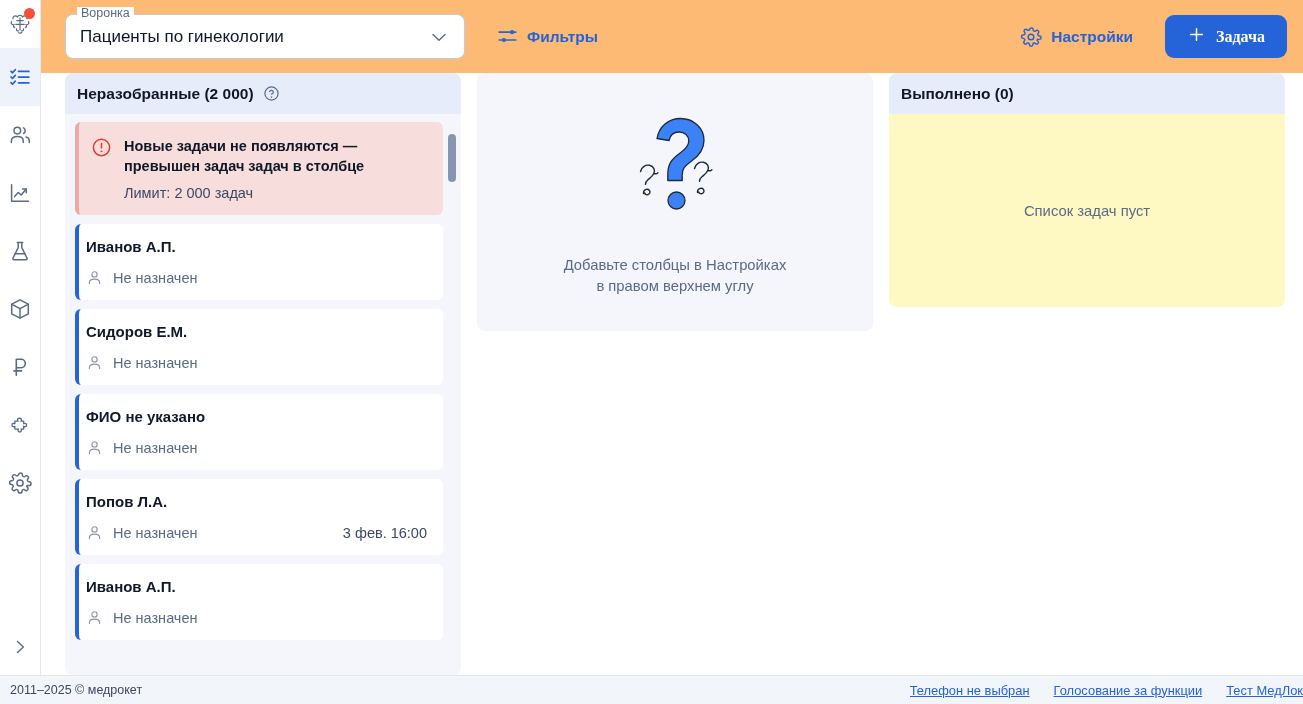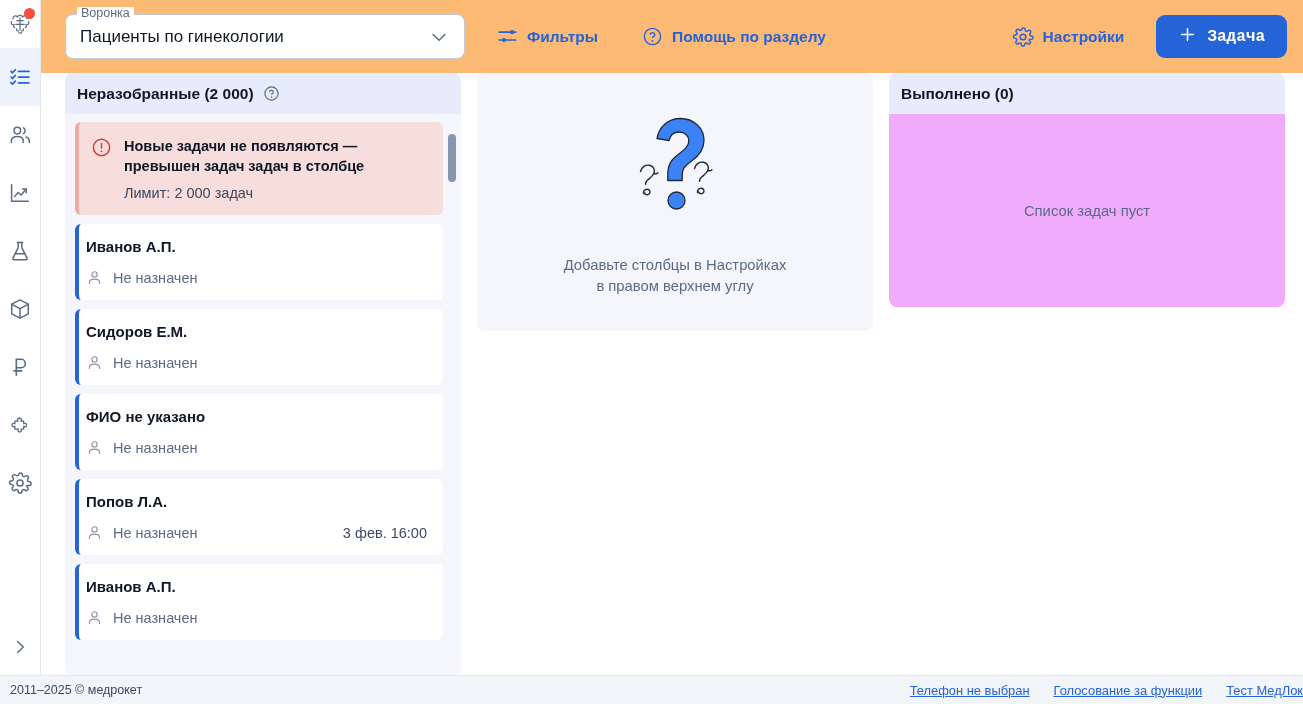--- a/index.html
+++ b/index.html
@@ -134,21 +134,21 @@
     justify-content: center;
     gap: 10px;
     background: #2563d9;
     color: #ffffff;
     border: none;
     border-radius: 9px;
     height: 43px;
     padding: 0 22px;
     font-size: 16px;
     font-weight: bold;
-    font-family: Liberation Mono, monospace;
+    font-family: Liberation Serif, serif;
     cursor: pointer;
   }
 
   
   .board {
     flex: 1 1 auto;
     display: flex;
     gap: 16px;
     padding: 0 18px 0 24px;
     min-height: 0;
@@ -267,21 +267,21 @@
     gap: 4px;
   }
   .empty-panel .qmark { margin-bottom: 20px; }
   .empty-text {
     font-size: 14.8px;
     color: #5b6b85;
     text-align: center;
     line-height: 1.45;
   }
   .col-empty-body {
-    background: #f0abfc;
+    background: #fef9c3;
     border-radius: 0 0 8px 8px;
     height: 193px;
     flex: 0 0 193px;
     display: flex;
     align-items: center;
     justify-content: center;
   }
   .empty-list-text { font-size: 14.8px; color: #5b6b85; }
 
   
@@ -426,30 +426,20 @@
               <path d="M2.5 16h4M9.5 16h12"></path>
               <circle cx="17.2" cy="7" r="2.4" fill="#2563d9" stroke="none"></circle>
               <circle cx="7.9" cy="16" r="2.4" fill="#2563d9" stroke="none"></circle>
             </svg>
           </span>
           <span>Фильтры</span>
         </button>
 
         <span class="tb-gap-2"></span>
 
-        <button class="tbtn">
-          <span>
-            <svg width="21" height="21" viewBox="0 0 24 24" fill="none" stroke="#2563d9" stroke-width="1.6" stroke-linecap="round" stroke-linejoin="round">
-              <circle cx="12" cy="12" r="9.3"></circle>
-              <path d="M9.4 9.3a2.7 2.7 0 0 1 5.2.9c0 1.8-2.7 2.7-2.7 2.7"></path>
-              <path d="M12 17.1h.01" stroke-width="2.1"></path>
-            </svg>
-          </span>
-          <span>Помощь по разделу</span>
-        </button>
 
         <span class="tb-spacer"></span>
 
         <button class="tbtn">
           <span>
             <svg width="22" height="22" viewBox="0 0 24 24" fill="none" stroke="#2563d9" stroke-width="1.6" stroke-linecap="round" stroke-linejoin="round">
               <circle cx="12" cy="12" r="3.1"></circle>
               <path d="M19.1 14.5a1.6 1.6 0 0 0 .3 1.7l.1.1a1.9 1.9 0 1 1-2.7 2.7l-.1-.1a1.6 1.6 0 0 0-1.7-.3 1.6 1.6 0 0 0-1 1.4v.2a1.9 1.9 0 1 1-3.8 0V20a1.6 1.6 0 0 0-1-1.4 1.6 1.6 0 0 0-1.7.3l-.1.1a1.9 1.9 0 1 1-2.7-2.7l.1-.1a1.6 1.6 0 0 0 .3-1.7 1.6 1.6 0 0 0-1.4-1h-.2a1.9 1.9 0 0 1 0-3.8H4a1.6 1.6 0 0 0 1.4-1 1.6 1.6 0 0 0-.3-1.7l-.1-.1a1.9 1.9 0 1 1 2.7-2.7l.1.1a1.6 1.6 0 0 0 1.7.3H9.6a1.6 1.6 0 0 0 1-1.4V4a1.9 1.9 0 1 1 3.8 0v.2a1.6 1.6 0 0 0 1 1.4 1.6 1.6 0 0 0 1.7-.3l.1-.1a1.9 1.9 0 1 1 2.7 2.7l-.1.1a1.6 1.6 0 0 0-.3 1.7v.1a1.6 1.6 0 0 0 1.4 1h.2a1.9 1.9 0 0 1 0 3.8H20a1.6 1.6 0 0 0-1.4 1z"></path>
             </svg>
           </span>

